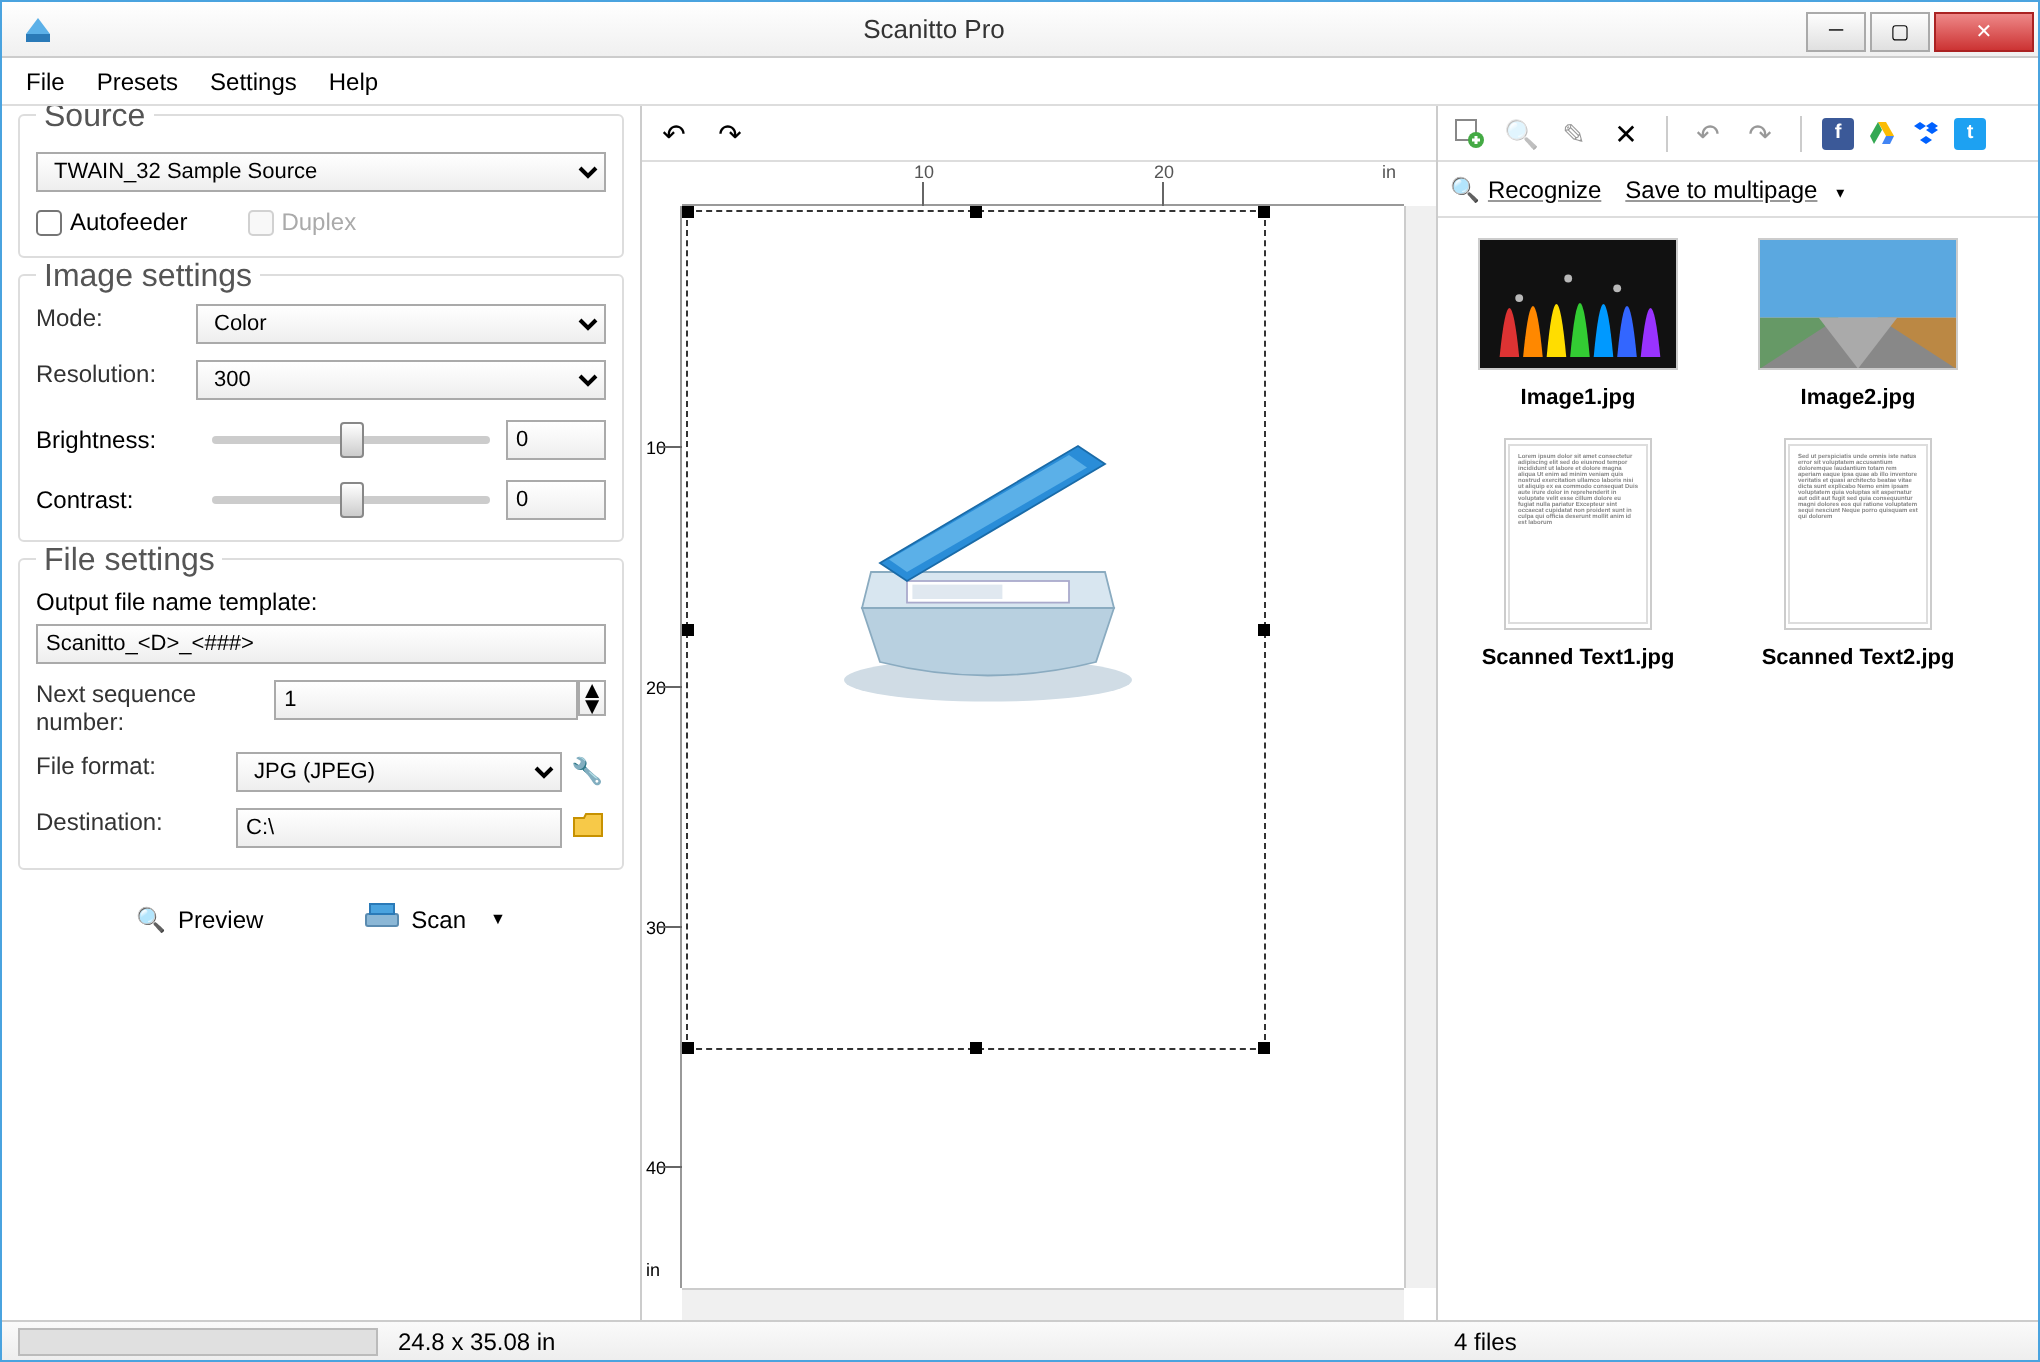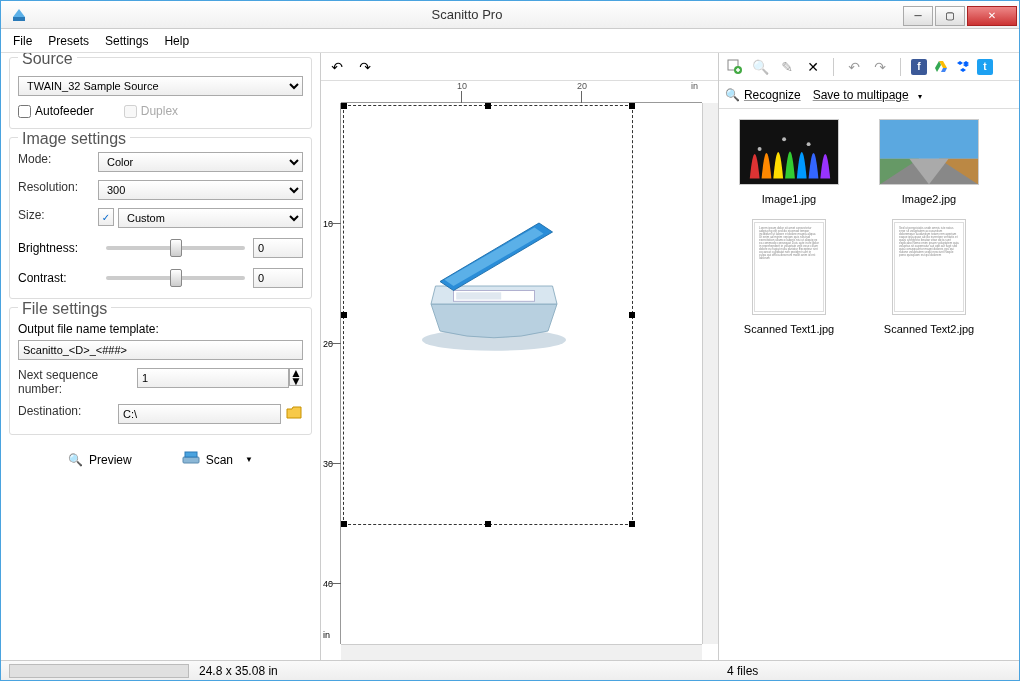--- a/index.html
+++ b/index.html
@@ -45,21 +45,21 @@
 .handle { position:absolute; width:6px; height:6px; background:#000; }
 .scroll-v { position:absolute; top:22px; right:0; bottom:16px; width:16px; background:#f0f0f0; border-left:1px solid #ccc; }
 .scroll-h { position:absolute; bottom:0; left:20px; right:16px; height:16px; background:#f0f0f0; border-top:1px solid #ccc; }
 .scanner-svg { position:absolute; top:90px; left:60px; width:180px; }
 .right-panel { width:300px; display:flex; flex-direction:column; background:#fff; }
 .right-toolbar { height:28px; border-bottom:1px solid #ddd; display:flex; align-items:center; padding:0 6px; gap:6px; }
 .right-toolbar .sep { width:1px; height:18px; background:#ccc; margin:0 4px; }
 .social-icon { width:16px; height:16px; border-radius:2px; display:flex; align-items:center; justify-content:center; color:#fff; font-size:10px; font-weight:bold; cursor:pointer; }
 .right-secondary { height:28px; border-bottom:1px solid #ddd; display:flex; align-items:center; padding:0 6px; gap:12px; }
 .right-secondary span { cursor:pointer; }
-.thumbs { flex:1; padding:10px; display:flex; flex-wrap:wrap; gap:14px 20px; align-content:flex-start; overflow:auto; }
+.thumbs { flex:1; padding:10px; display:flex; flex-wrap:wrap; gap:14px 20px; align-content:flex-start; overflow:auto;font-weight:bold; }
 .thumb { width:120px; display:flex; flex-direction:column; align-items:center; cursor:pointer; }
 .thumb-img { width:100px; height:66px; border:1px solid #ccc; background:#fff; display:flex; align-items:center; justify-content:center; overflow:hidden; margin-bottom:8px; }
 .thumb-label { font-size:11px; text-align:center; }
 .doc-thumb { width:70px; height:90px; background:#fff; border:1px solid #ddd; padding:4px; font-size:3px; line-height:3px; color:#888; overflow:hidden; }
 .statusbar { height:20px; border-top:1px solid #ccc; background:linear-gradient(#fafafa,#eee); display:flex; align-items:center; font-size:11px; }
 .status-left { width:320px; padding-left:8px; color:#080; }
 .status-center { flex:1; display:flex; align-items:center; gap:10px; padding:0 8px; }
 .status-scroll { width:180px; height:14px; background:#e0e0e0; border:1px solid #bbb; }
 .status-right { width:300px; padding-left:8px; }
 .sz-check { width:16px; height:18px; border:1px solid #aaa; background:linear-gradient(#fff,#eee); display:flex; align-items:center; justify-content:center; margin-right:4px; font-size:10px; color:#06c; }
@@ -117,25 +117,20 @@
     <div class="section">
       <div class="section-title">Image settings</div>
       <div class="row">
           <label>Mode:</label>
         <select style="flex:1"><option>Color</option></select>
         </div>
       <div class="row">
           <label>Resolution:</label>
         <select style="flex:1"><option>300</option></select>
         </div>
-      <div class="row">
-          <label>Size:</label>
-        <div class="sz-check">✓</div>
-        <select style="flex:1"><option>Custom</option></select>
-        </div>
       <div class="slider-row">
           <label>Brightness:</label>
         <input type="range" min="-100" max="100" value="0" style="">
         <input type="text" value="0" style="">
         </div>
       <div class="slider-row">
           <label>Contrast:</label>
         <input type="range" min="-100" max="100" value="0" style="">
         <input type="text" value="0" style="">
         </div>
@@ -145,20 +140,25 @@
       <div class="section-title">File settings</div>
       <div style="margin-top:8px;">Output file name template:</div>
       <input type="text" style="width: 100%; margin-top: 4px;" value="Scanitto_&lt;D&gt;_&lt;###&gt;">
       <div class="row">
           <label style="width:150px">Next sequence number:</label>
         <input type="text" style="flex: 1 1 0%;" value="1">
         <div class="spinner">
             <div>▲</div>
             <div>▼</div>
           </div>
+        </div>
+      <div class="row">
+          <label style="width:100px">File format:</label>
+        <select style="flex:1"><option>JPG (JPEG)</option></select>
+        <div class="gear">🔧</div>
         </div>
       <div class="row">
           <label style="width:100px">Destination:</label>
         <input type="text" style="flex: 1 1 0%;" value="C:\">
         <div class="folder-icon">
           <svg width="16" height="14" viewBox="0 0 16 14">
               <path d="M1 3 L6 3 L7 1 L15 1 L15 12 L1 12 Z" fill="#f7c948" stroke="#c79100"></path>
             </svg>
         </div>
         </div>

